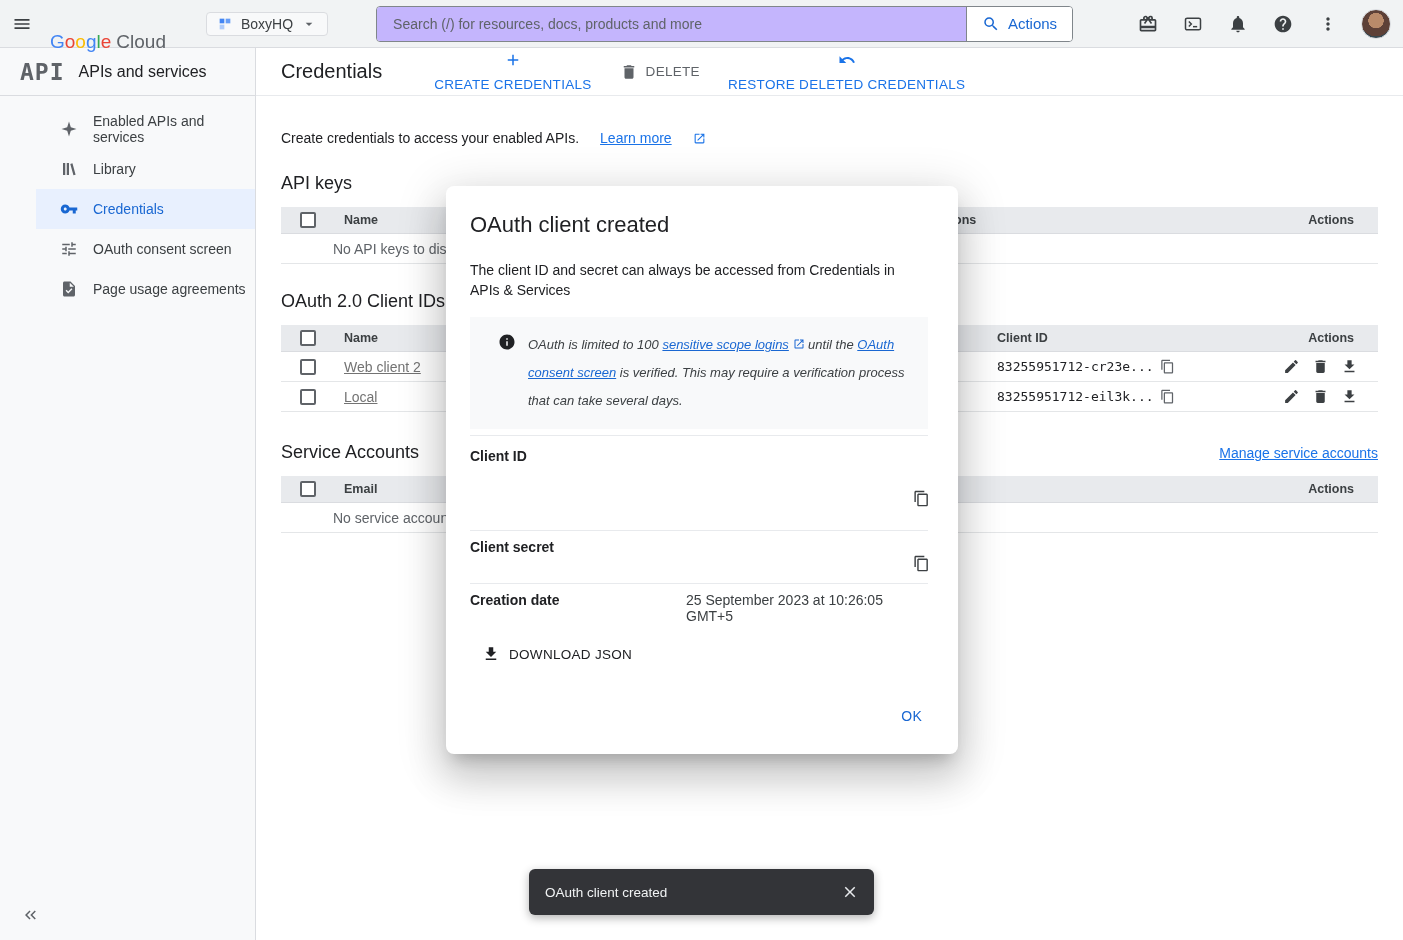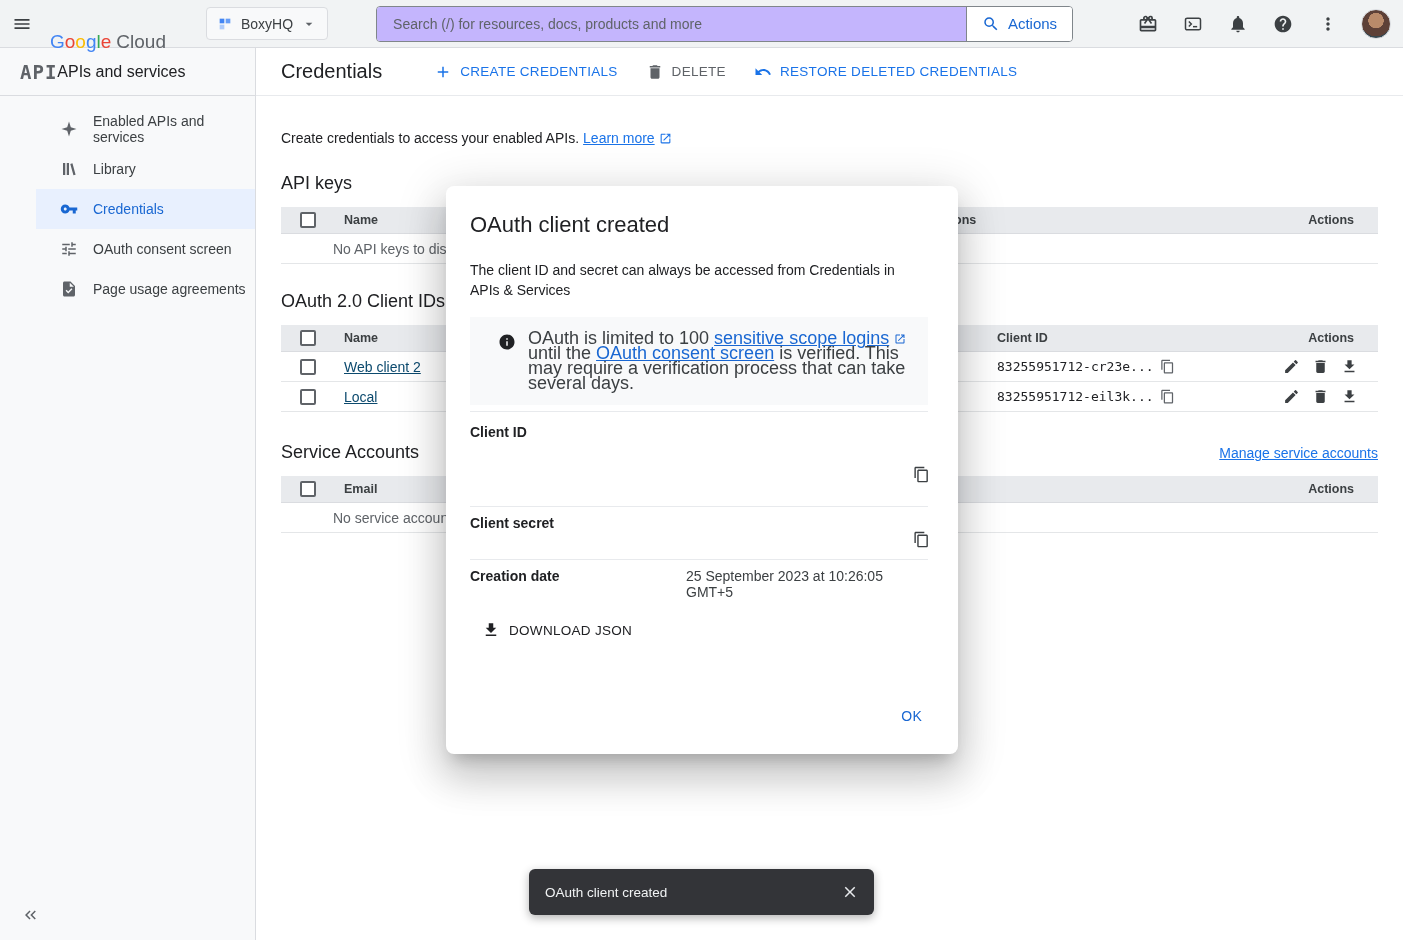--- a/index.html
+++ b/index.html
@@ -17,21 +17,21 @@
     display: flex; align-items: center; z-index: 5;
   }
   .icon-btn {
     width: 44px; height: 44px; display: flex; align-items: center; justify-content: center;
     background: none; border: none; color: #3c4043; cursor: pointer; flex: none;
   }
   .icon-btn svg { width: 20px; height: 20px; }
   .logo { display: flex; align-items: baseline; font-size: 19px; margin-left: 6px; cursor: pointer; white-space: nowrap; }
   .logo .suffix { color: #5f6368; margin-left: 5px; margin-top: 36px; }
   .project-btn {
-    margin-left: 40px; height: 33px; display: flex; align-items: center; gap: 8px;
+    margin-left: 40px; height: 24px; display: flex; align-items: center; gap: 8px;
     padding: 0 10px; border: 1px solid #dadce0; border-radius: 4px;
     background: #f8f9fa; cursor: pointer; font-size: 14px; color: #3c4043;
   }
   .project-btn svg.caret { width: 16px; height: 16px; color: #5f6368; }
   .search {
     margin-left: 48px; width: 697px; height: 36px; display: flex;
     border: 1px solid #80868b; border-radius: 4px; overflow: hidden; background: #fff;
   }
   .search input {
     flex: 1; border: none; outline: none; padding: 0 16px; font-size: 14px;
@@ -51,22 +51,22 @@
     border: 1px solid #dadce0;
   }
 
   
   .sidebar {
     position: absolute; top: 48px; left: 0; width: 256px; bottom: 0;
     background: #f8f9fa; border-right: 1px solid #dadce0; z-index: 4;
   }
   .sidebar-header { height: 48px; display: flex; align-items: center; padding-left: 20px; border-bottom: 1px solid #dadce0; }
   .api-logo {
-    font-family: "DejaVu Sans Mono", monospace; font-weight: bold; font-size: 19px;
-    color: #5f6368; letter-spacing: 1px; 
+    font-family: "DejaVu Sans Mono", monospace; font-weight: bold; font-size: 23px;
+    color: #5f6368; letter-spacing: 1px; margin-right: 14px;
   }
   .sidebar-title { font-size: 16px; color: #202124; }
   .nav { padding-top: 13px; margin-left: 36px; }
   .nav-item {
     height: 40px; display: flex; align-items: center; gap: 15px; padding-left: 24px;
     font-size: 14px; color: #3c4043; cursor: pointer;
   }
   .nav-item svg { width: 18px; height: 18px; color: #5f6368; flex: none; }
   .nav-item.selected { background: #e8f0fe; color: #1967d2; font-weight: 500; }
   .nav-item.selected svg { color: #1967d2; }
@@ -80,23 +80,23 @@
   
   .main { position: absolute; top: 48px; left: 256px; right: 0; bottom: 0; background: #fff; overflow: hidden; }
   .main-header { height: 48px; display: flex; align-items: center; padding: 0 25px; border-bottom: 1px solid #e8eaed; }
   .page-title { font-size: 20px; font-weight: 400; color: #202124; margin-right: 38px; }
   .hdr-btn {
     display: flex; align-items: center; gap: 8px; background: none; border: none;
     font-size: 13.5px; font-weight: 500; letter-spacing: .3px; cursor: pointer;
     padding: 8px 14px; font-family: inherit;
   }
   .hdr-btn svg { width: 18px; height: 18px; }
-  .blue { color: #1a73e8; }
+  .blue { color: #1a73e8; flex-direction: column; }
   .grayed { color: #5f6368; }
-  .intro { margin: 34px 25px 0; font-size: 14px; color: #202124; display: flex; align-items: center; gap: 4px; }
+  .intro { margin: 34px 25px 0; font-size: 14px; color: #202124; display: flex; align-items: center; gap: 21px; }
   .link { color: #1a73e8; text-decoration: underline; cursor: pointer; }
   .ext { width: 13px; height: 13px; color: #1a73e8; display: inline-block; }
   .section-title { font-size: 18px; font-weight: 400; color: #202124; margin: 27px 25px 0; }
   .svc-head { display: flex; align-items: center; justify-content: space-between; margin: 30px 25px 0; }
   .svc-head .section-title { margin: 0; }
 
   .tbl { margin: 13px 25px 0; }
   .tbl-head {
     display: grid; align-items: center; height: 27px;
     background: #e8eaed; border-bottom: 1px solid #dadce0;
@@ -106,41 +106,41 @@
   .g-api   { grid-template-columns: 48px 560px 1fr 110px; }
   .g-oauth { grid-template-columns: 48px 300px 360px 1fr 110px; }
   .g-svc   { grid-template-columns: 48px 1fr 110px; }
   .cell { padding-left: 15px; overflow: hidden; white-space: nowrap; }
   .cb {
     width: 16px; height: 16px; border: 2px solid #5f6368; border-radius: 2px;
     margin-left: 19px; cursor: pointer; background: #fff;
   }
   .actions-cell { justify-self: end; padding-right: 24px; }
   .empty-cell { grid-column: 2 / -1; padding-left: 4px; color: #5f6368; white-space: nowrap; }
-  .name-link { color: #0c4a6e; text-decoration: underline; cursor: pointer; }
+  .name-link { color: #737373; text-decoration: underline; cursor: pointer; }
   .clientid-cell {
     display: flex; align-items: center; gap: 6px; padding-left: 8px;
     font-family: "DejaVu Sans Mono", monospace; font-size: 13px; color: #202124; white-space: nowrap;
   }
   .copy-sm { width: 15px; height: 15px; color: #5f6368; cursor: pointer; flex: none; }
   .row-actions { display: flex; gap: 12px; justify-self: end; padding-right: 20px; color: #3c4043; }
   .row-actions svg { width: 17px; height: 17px; cursor: pointer; }
 
   
   .dialog {
     position: absolute; left: 446px; top: 186px; width: 512px; height: 568px;
     background: #fff; border-radius: 8px; z-index: 20;
     box-shadow: 0 11px 15px -7px rgba(0,0,0,.2), 0 24px 38px 3px rgba(0,0,0,.14), 0 9px 46px 8px rgba(0,0,0,.12);
     padding: 26px 30px 22px 24px; display: flex; flex-direction: column;
   }
   .dialog-title { font-size: 22px; font-weight: 400; color: #202124; margin-bottom: 22px; }
   .dialog-body { font-size: 14px; line-height: 20px; color: #202124; margin-bottom: 17px; max-width: 442px; }
   .notice { background: #f8f9fa; display: flex; padding: 14px 14px 14px 14px; margin-bottom: 6px; }
   .notice-icon { width: 18px; height: 18px; color: #202124; flex: none; margin: 2px 12px 0 14px; }
-  .notice-text { font-size: 18px; line-height: 15px; color: #3c4043; max-width: 390px; }
+  .notice-text { font-size: 13px; line-height: 28px; color: #3c4043; max-width: 390px; font-style: italic; }
   .nlink { color: #1967d2; text-decoration: underline; cursor: pointer; }
   .ext-sm { width: 12px; height: 12px; color: #1967d2; display: inline-block; vertical-align: -1px; }
 
   .frow { display: flex; align-items: flex-start; border-top: 1px solid #e8eaed; padding: 8px 0; }
   .flabel { width: 216px; flex: none; font-size: 14px; font-weight: bold; color: #202124; }
   .fvalue { flex: 1; font-size: 14px; color: #3c4043; }
   .frow-id { padding: 12px 0 12px; }
   .blur-wrap { position: relative; flex: 1; height: 70px; }
   .redact { background: #d6d6d6; height: 15px; border-radius: 3px; filter: blur(5px); }
   .redact.r1 { width: 224px; }

